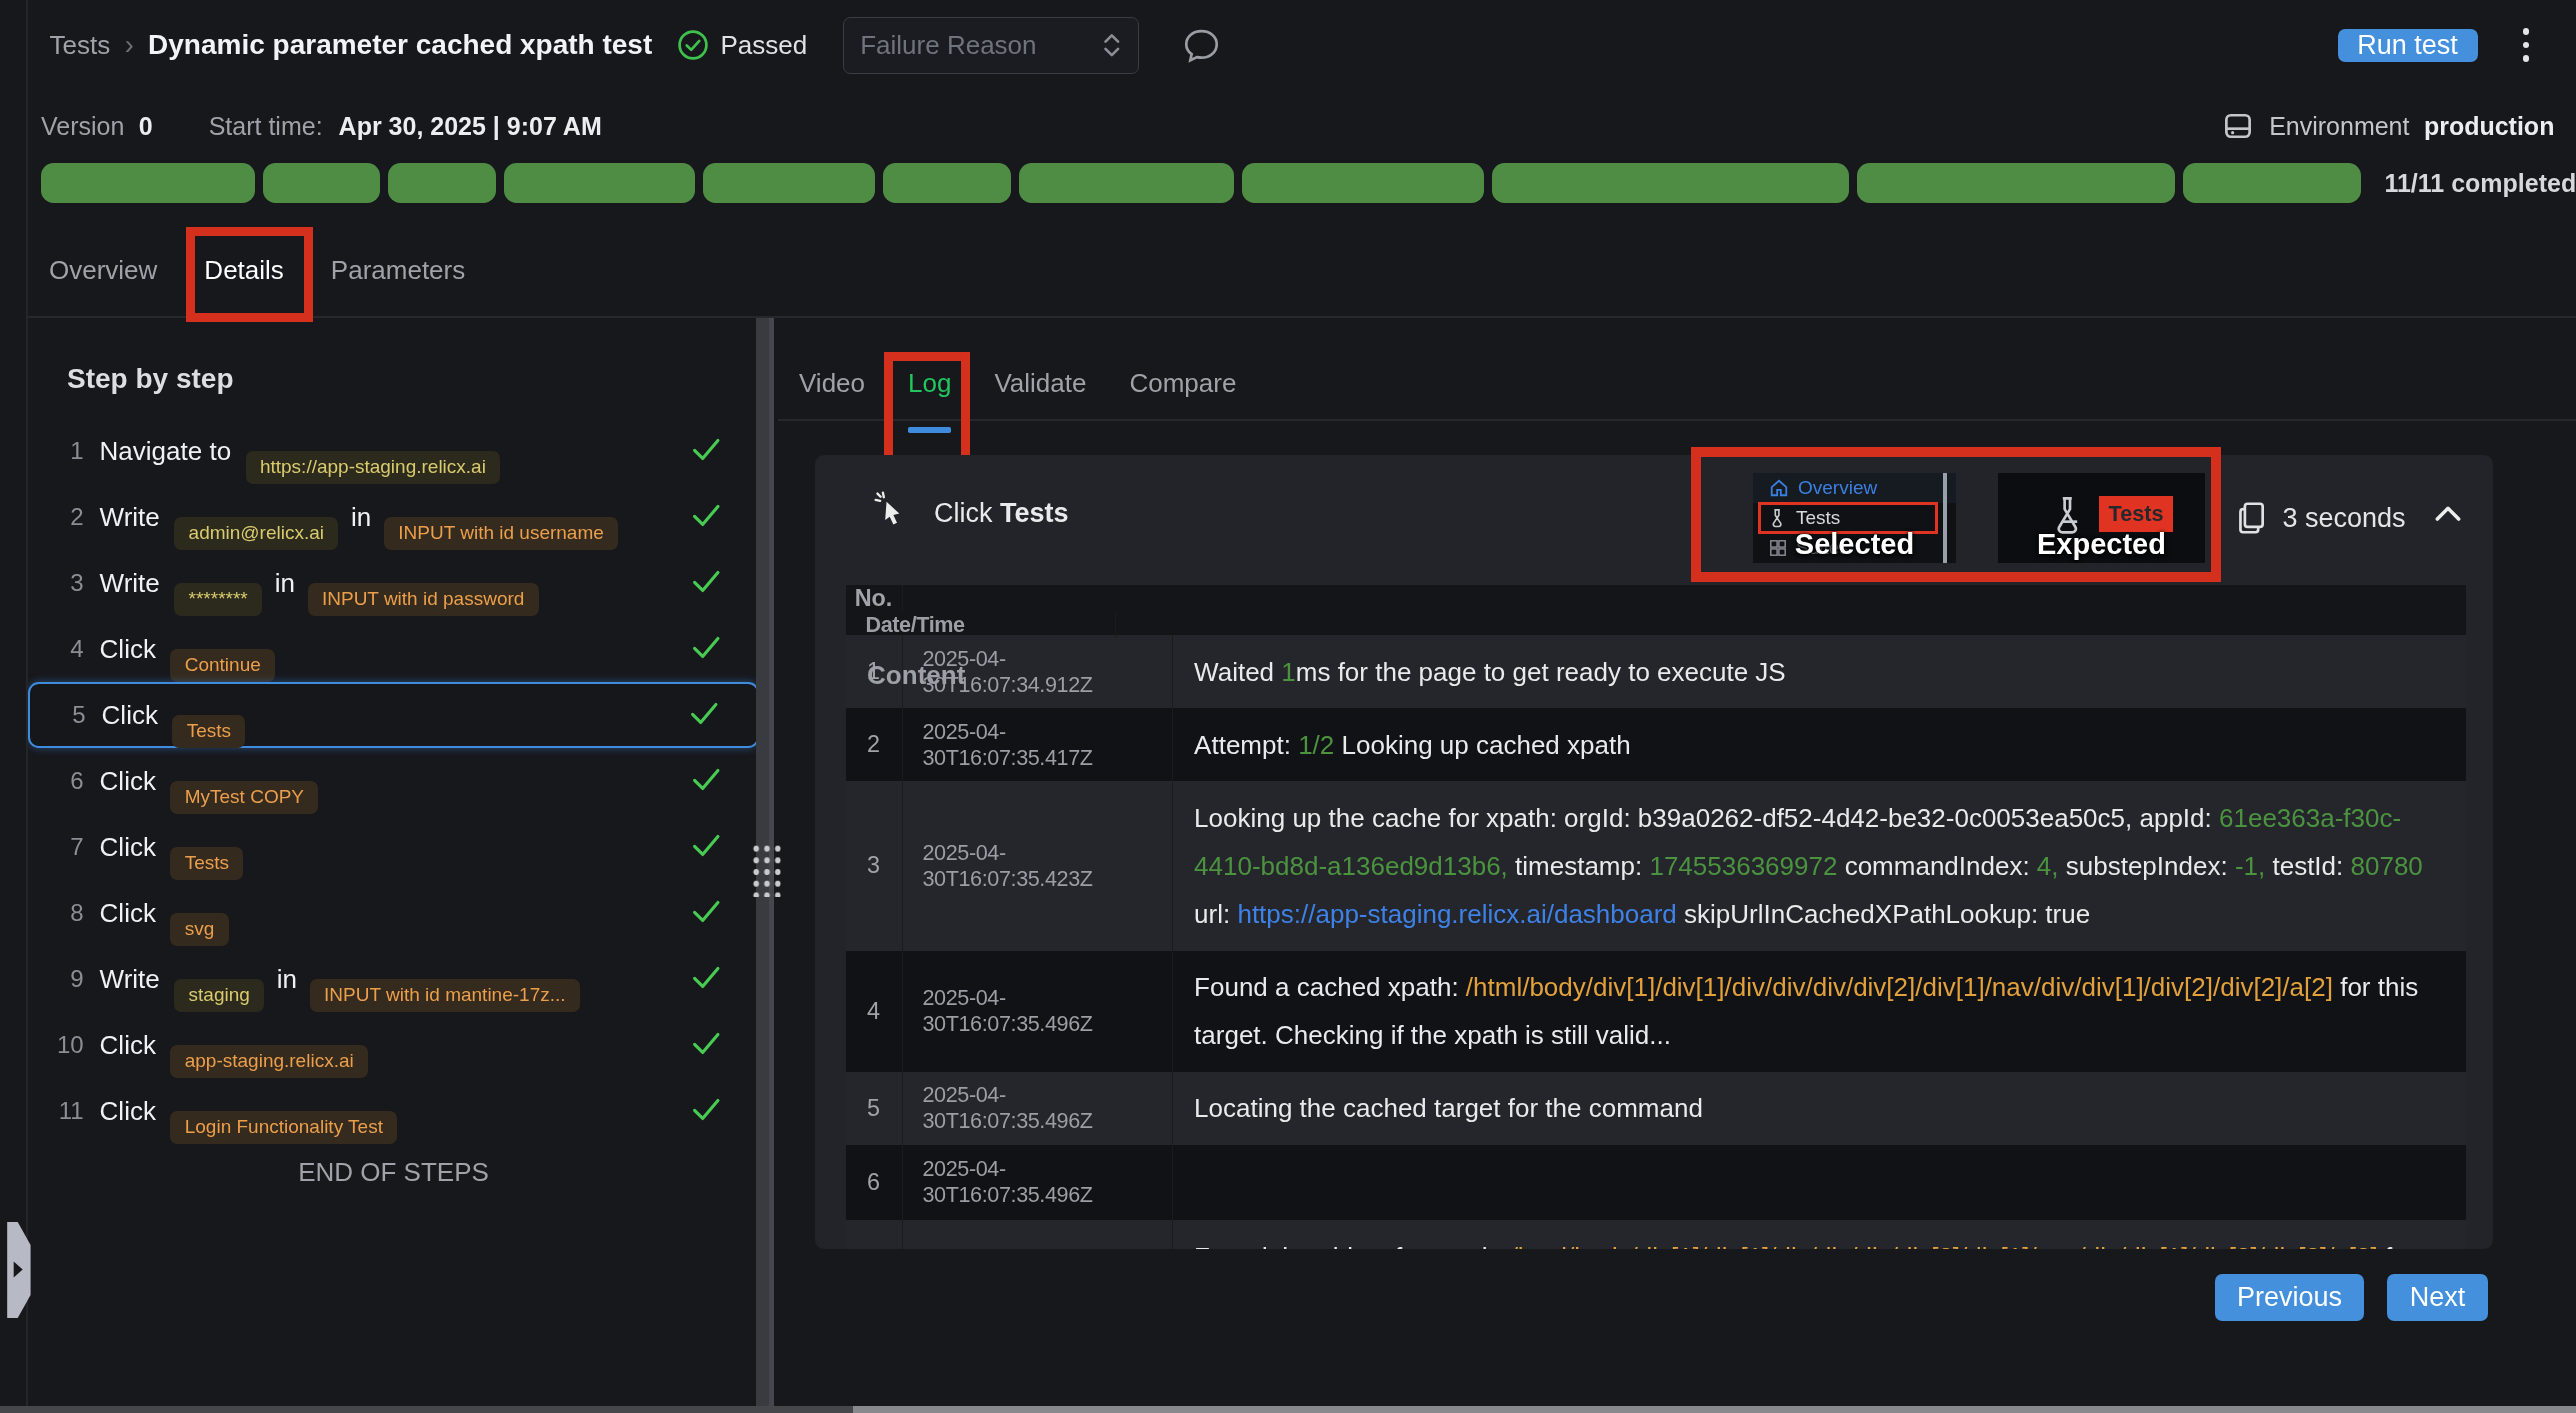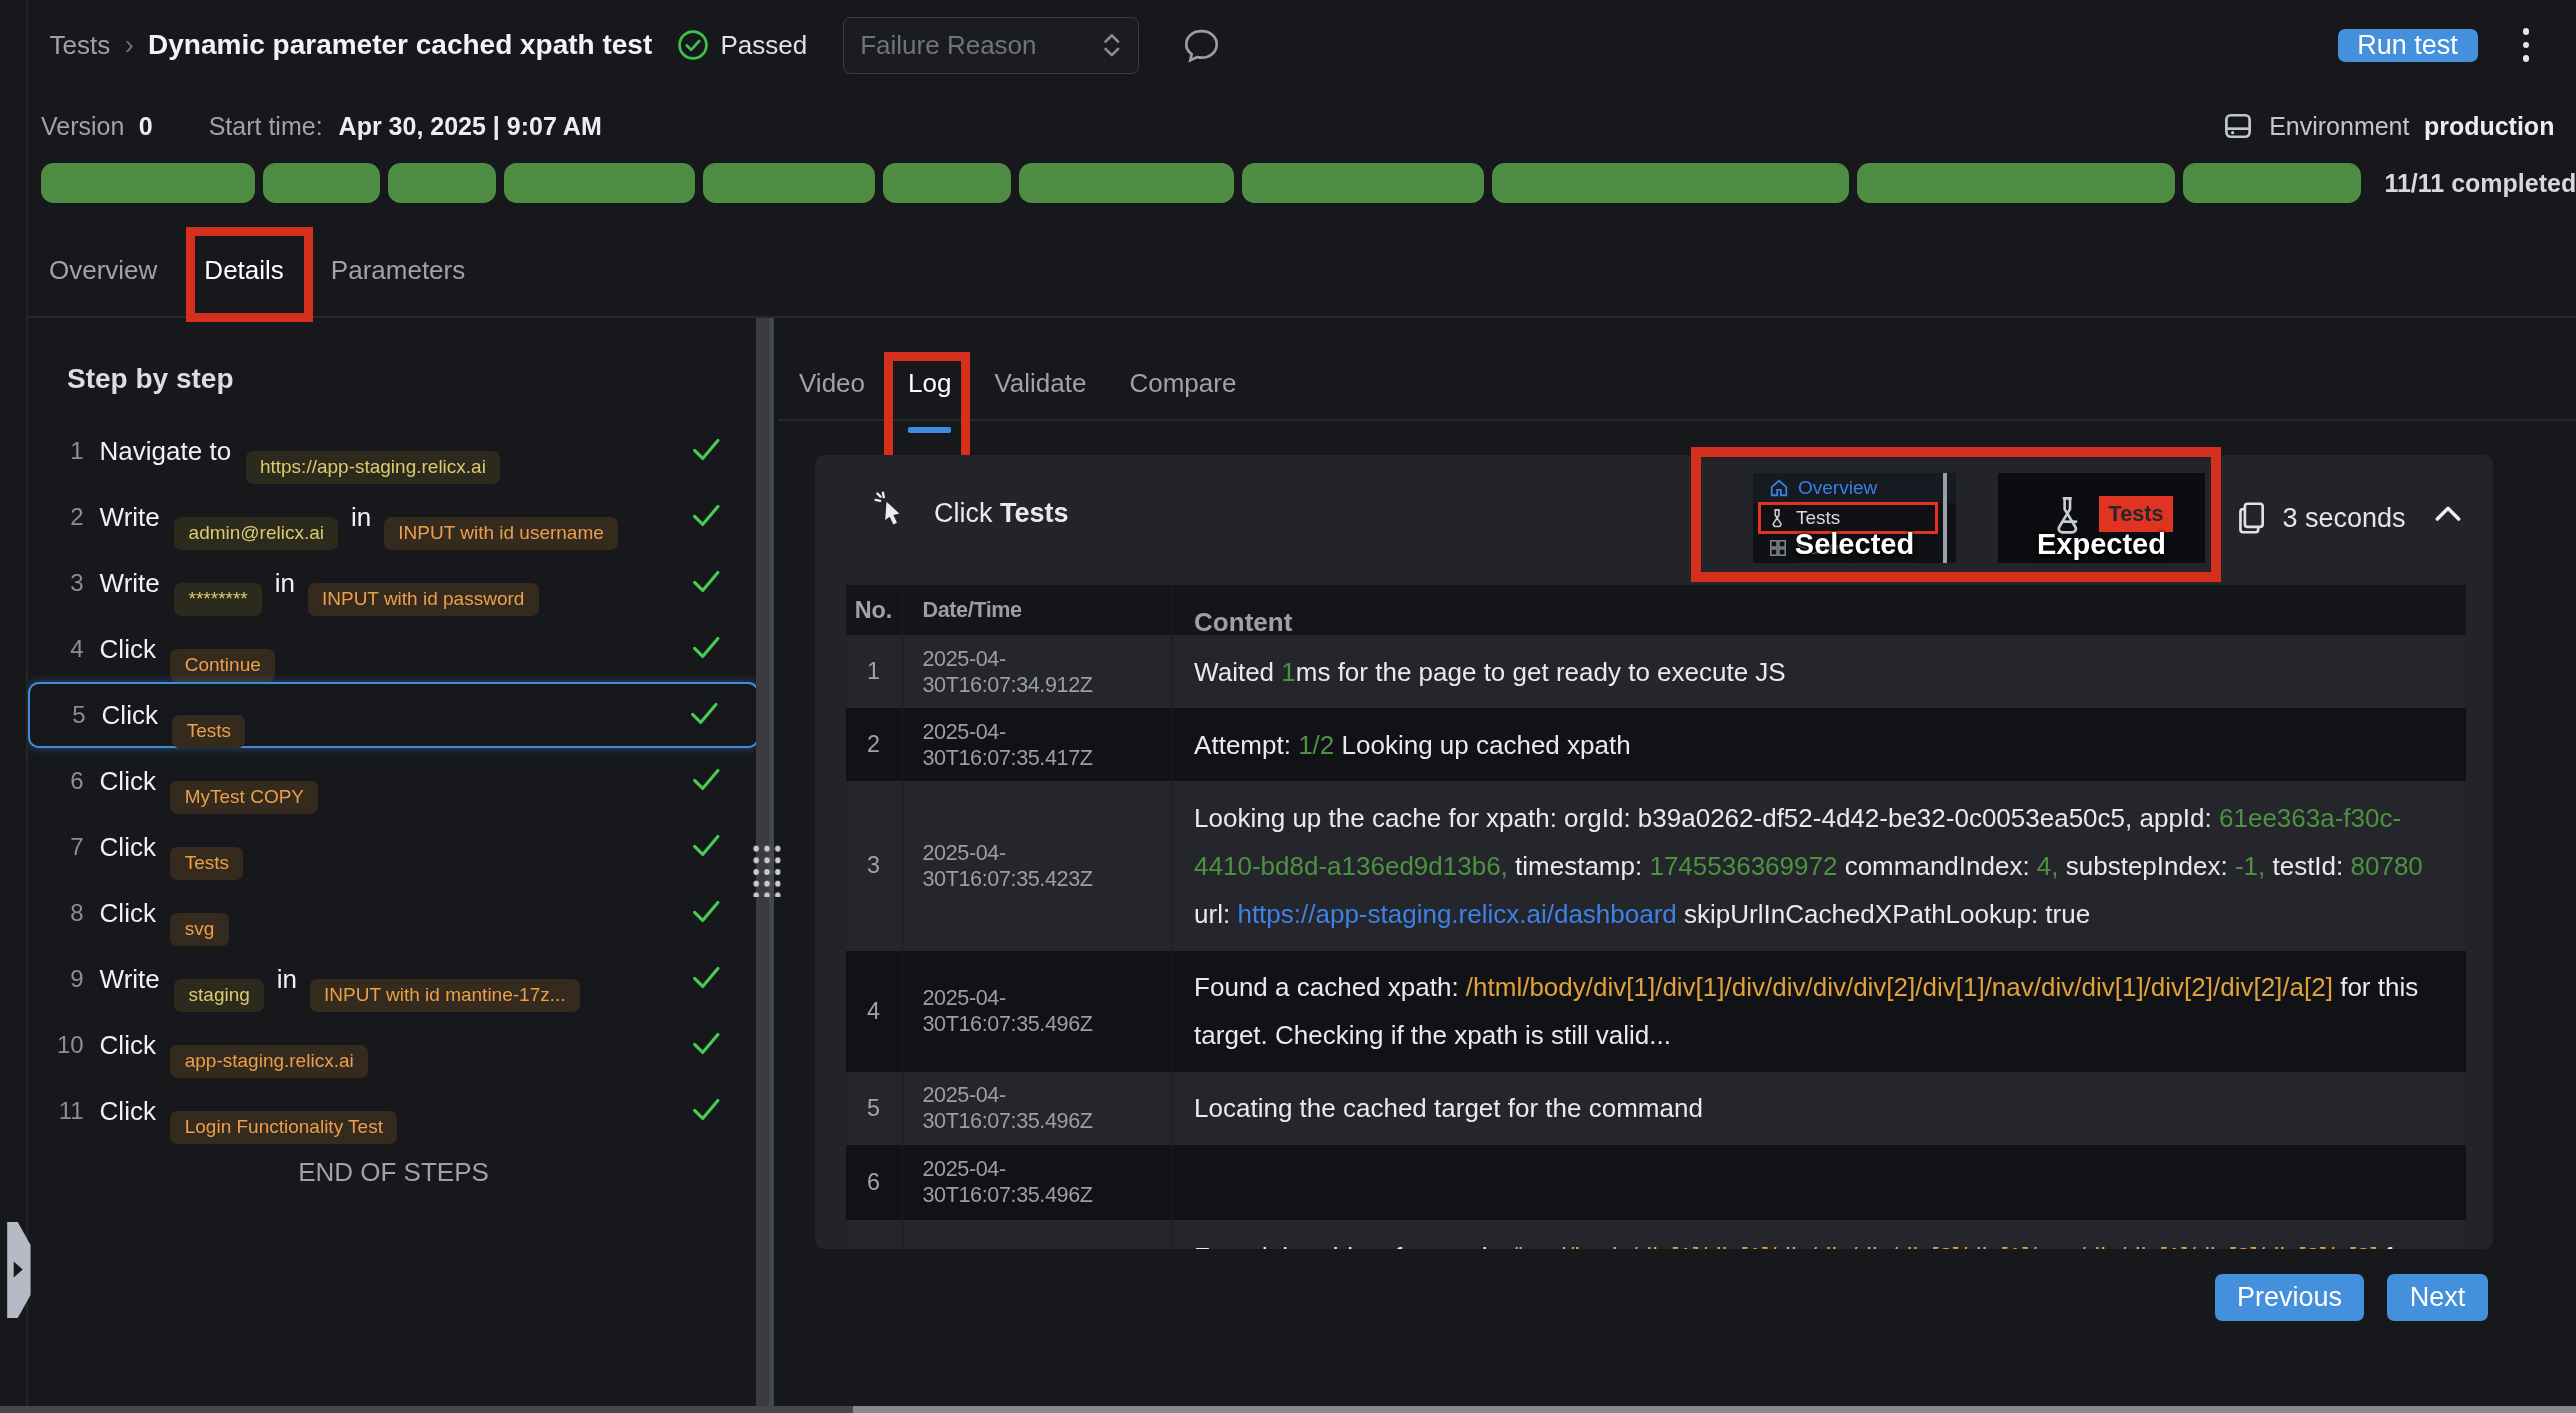--- a/index.html
+++ b/index.html
@@ -55,21 +55,21 @@
   .chip-target{color:#ec9f4b;background:#352a1e;}
   .step-check{margin-left:auto;margin-right:25px;flex:none;}
   .end-steps{text-align:center;font-size:26px;color:#9fa2a8;margin-top:12.6px;}
   
   .resizer{position:absolute;left:756px;top:318px;width:18px;bottom:0;background:#393b41;border-right:5.4px solid #45474e;box-sizing:border-box;cursor:col-resize;}
   .grip{position:absolute;left:-7.2px;top:523px;width:32px;height:56px;
         background-image:radial-gradient(#c9cacd 2.7px, transparent 3.1px);background-size:10.8px 11.7px;background-position:1.8px 1.8px;}
   
   .rtabs{position:absolute;left:799px;top:359px;height:61px;display:flex;gap:43px;}
   .rtab{position:relative;font-size:26px;color:#9fa2a8;padding-top:9px;cursor:pointer;}
-  .rtab.active{color:#ffffff;}
+  .rtab.active{color:#22c55e;}
   .rtab.active::after{content:"";position:absolute;left:0;right:0;bottom:-12.6px;height:5.4px;background:#3f8cdf;border-radius:1.8px;}
   .rdiv{position:absolute;left:778px;right:0;top:419px;height:1.8px;background:#26282c;}
   
   .card{position:absolute;left:815px;top:455px;width:1678px;height:794px;background:#222429;border-radius:9px;overflow:hidden;}
   .card-head{position:relative;height:130px;}
   .click-icon{position:absolute;left:57px;top:34px;}
   .card-title{position:absolute;left:119px;top:43px;font-size:27px;color:#e9eaec;}
   .card-title b{font-weight:bold;}
   .thumb{position:absolute;top:18px;height:90px;background:#0f1115;overflow:hidden;}
   .thumb-sel{left:938px;width:203px;}
@@ -84,21 +84,21 @@
   .thumb-scroll{position:absolute;right:9px;top:0;bottom:0;width:4.5px;background:#9aa0ab;}
   .exp-flask{position:absolute;left:52px;top:20px;}
   .exp-red{position:absolute;left:101px;top:23.4px;width:74px;height:36px;background:#e03322;display:flex;align-items:center;justify-content:center;
         font-size:21.6px;font-weight:bold;color:#26282c;overflow:hidden;}
   .duration{position:absolute;left:1421px;top:45px;display:flex;align-items:center;gap:14.4px;}
   .duration .dur-label{font-size:27px;color:#e4e5e8;}
   .collapse{position:absolute;left:1617px;top:47px;cursor:pointer;}
   
   .ltable{position:absolute;left:30.5px;top:130px;width:1620px;}
   .lrow{display:flex;}
-  .lth{background:#141518;height:50px;font-weight:bold;color:#9da0a6;font-size:23.4px;}
+  .lth{background:#141518;height:50px;font-weight:bold;color:#9da0a6;font-size:23.4px;flex-direction:column;}
   .c-no{width:57px;flex:none;display:flex;align-items:center;justify-content:center;border-right:1.8px solid #1a1b1f;box-sizing:border-box;}
   .c-time{width:270px;flex:none;display:flex;align-items:center;padding-left:20px;border-right:1.8px solid #1a1b1f;box-sizing:border-box;}
   .c-content{flex:1;display:flex;align-items:center;padding:10.8px 18px 10.8px 21.6px;box-sizing:border-box;}
   .lth .c-time,.lth .c-content{font-size:23.4px;}
   .lrow.light{background:#24262b;}
   .lrow.dark{background:#111215;}
   .lrow .c-no{font-size:23.4px;color:#a0a3a9;}
   .lrow .c-time{font-size:21.6px;color:#9b9ea4;letter-spacing:-0.4px;}
   .lrow .c-content{font-size:26px;line-height:48px;display:block;padding-top:12.6px;padding-bottom:12.6px;}
   .sg-plain{color:#e9eaec;}

